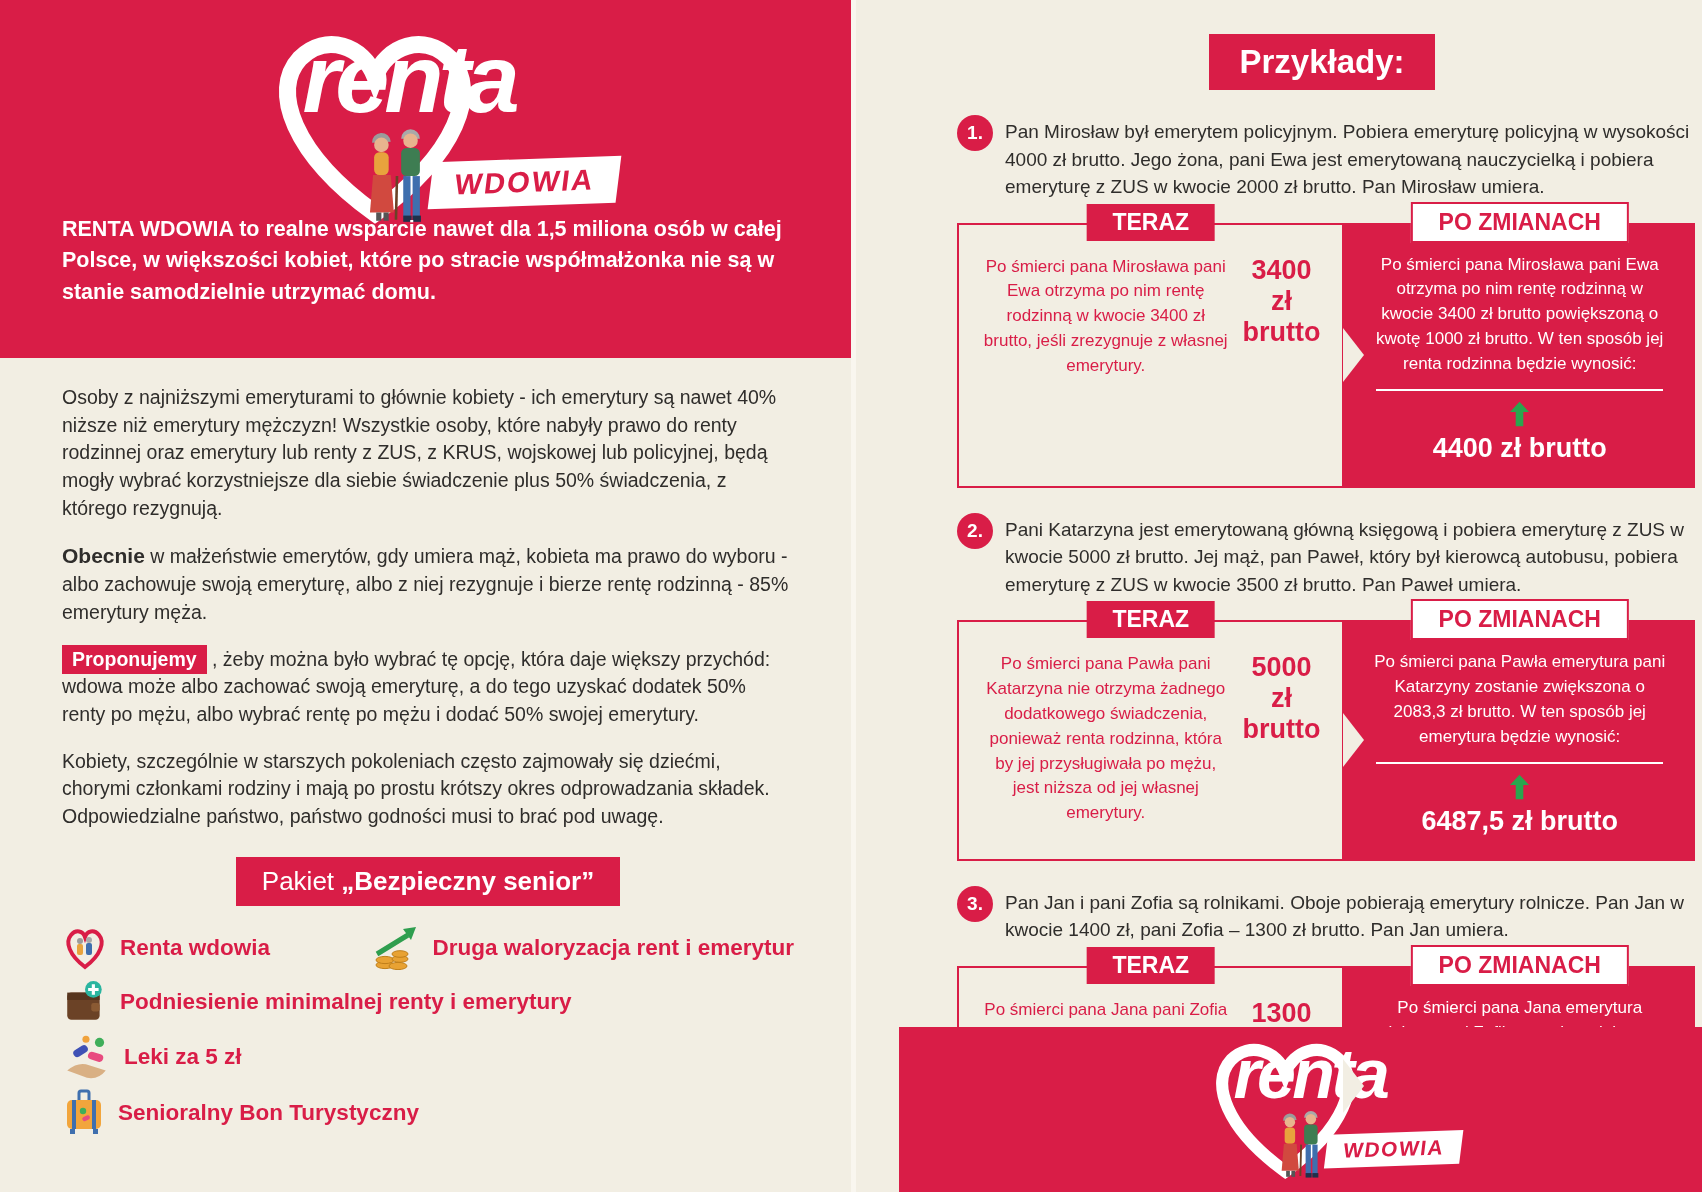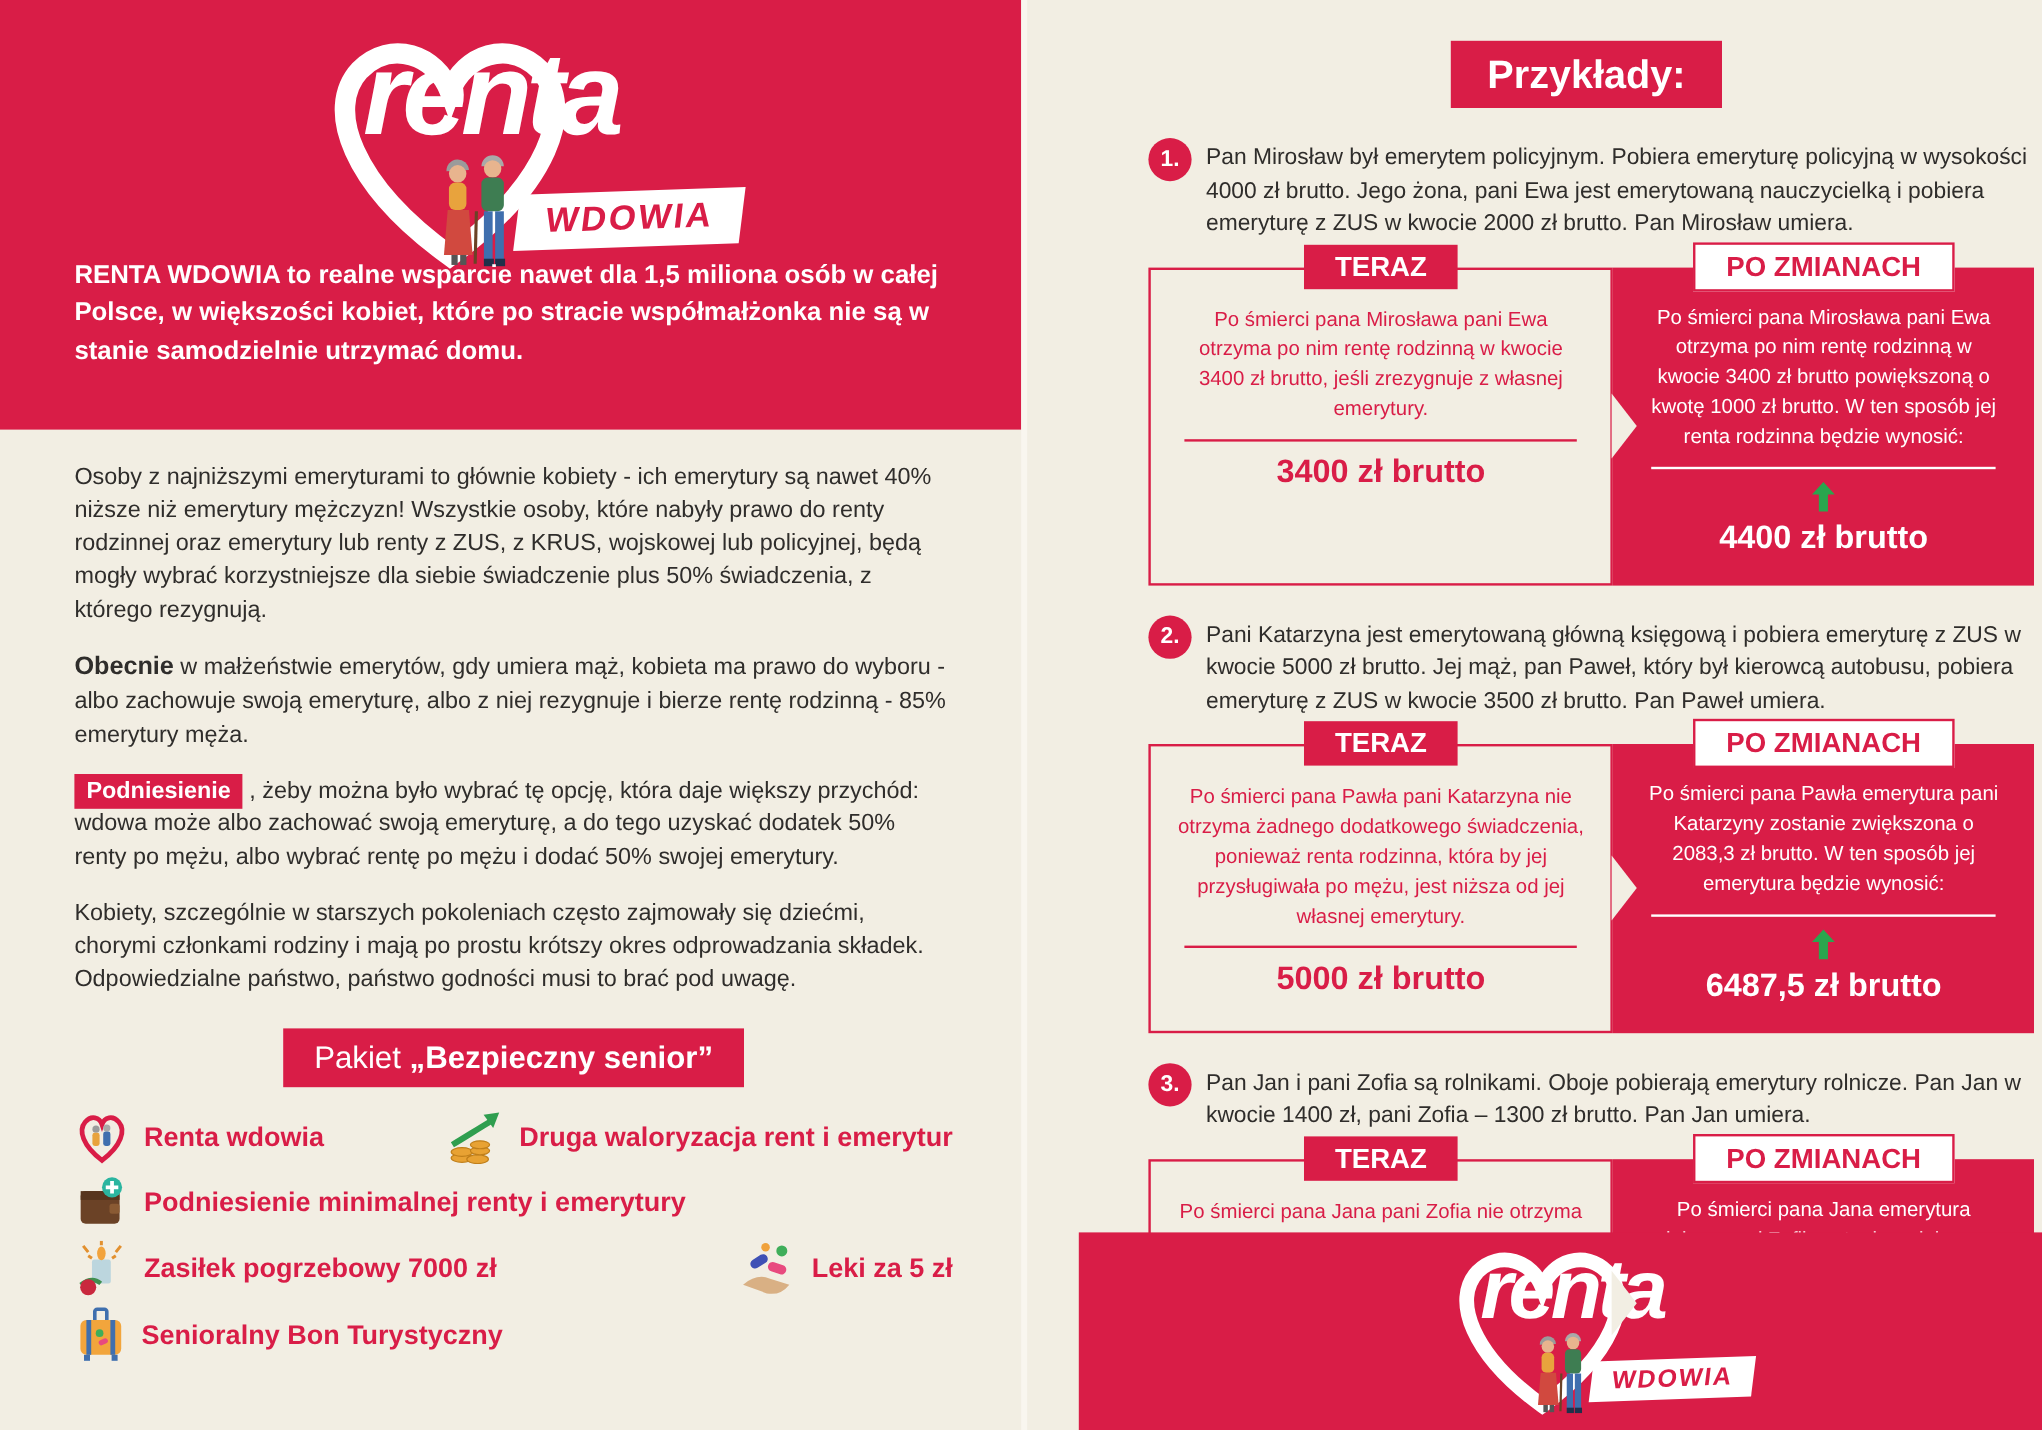--- a/index.html
+++ b/index.html
@@ -52,21 +52,21 @@
   .r-title{width:fit-content;margin:34px auto 24px;background:var(--red);color:#fff;
     font-weight:bold;font-size:33px;padding:9px 30px;}
   .example{margin:0 50px 24px 58px;}
   .ex-head{display:flex;gap:12px;align-items:flex-start;margin-bottom:16px;}
   .badge{width:36px;height:36px;border-radius:50%;background:var(--red);color:#fff;font-weight:bold;
     font-size:19px;display:flex;align-items:center;justify-content:center;flex-shrink:0;margin-top:1px;}
   .ex-intro{margin:0;font-size:19px;line-height:1.45;padding-top:4px;}
 
   .compare{display:flex;margin-top:22px;}
   .now-box{flex:0 0 46%;background:var(--cream);border:2px solid var(--red);position:relative;
-    display:flex;flex-direction:column;justify-content:flex-start;padding:30px 22px 14px;}
+    display:flex;flex-direction:row;justify-content:space-between;padding:30px 22px 14px;}
   .after-box{flex:1;background:var(--red);position:relative;
     display:flex;flex-direction:column;justify-content:center;padding:30px 26px 14px;}
   .box-label{position:absolute;top:-21px;left:50%;transform:translateX(-50%);
     font-weight:bold;font-size:23px;padding:5px 26px;white-space:nowrap;z-index:3;}
   .now-label{background:var(--red);color:#fff;}
   .after-label{background:#fff;color:var(--red);border:2px solid var(--red);}
   .now-text{margin:0;color:var(--red);font-size:17px;line-height:1.46;text-align:center;}
   .after-text{margin:0;color:#fff;font-size:17px;line-height:1.46;text-align:center;}
   .now-hr{border-top:2px solid var(--red);margin:12px 6px 10px;}
   .after-hr{border-top:2px solid #fff;margin:12px 6px 10px;}
@@ -111,21 +111,21 @@
           <line x1="35" y1="52" x2="34" y2="94" stroke="#6b4226" stroke-width="2.5"></line>
         </svg>
         <div class="logo-sub">WDOWIA</div>
       </div>
       <p class="hero-text">RENTA WDOWIA to realne wsparcie nawet dla 1,5 miliona osób w całej Polsce, w większości kobiet, które po stracie współmałżonka nie są w stanie samodzielnie utrzymać domu.</p>
     </div>
 
     <div class="left-body">
       <p class="para">Osoby z najniższymi emeryturami to głównie kobiety - ich emerytury są nawet 40% niższe niż emerytury mężczyzn! Wszystkie osoby, które nabyły prawo do renty rodzinnej oraz emerytury lub renty z ZUS, z KRUS, wojskowej lub policyjnej, będą mogły wybrać korzystniejsze dla siebie świadczenie plus 50% świadczenia, z którego rezygnują.</p>
       <p class="para"><span class="lead">Obecnie</span><span> w małżeństwie emerytów, gdy umiera mąż, kobieta ma prawo do wyboru - albo zachowuje swoją emeryturę, albo z niej rezygnuje i bierze rentę rodzinną - 85% emerytury męża.</span></p>
-      <p class="para"><span class="hl">Podniesienie</span><span> , żeby można było wybrać tę opcję, która daje większy przychód: wdowa może albo zachować swoją emeryturę, a do tego uzyskać dodatek 50% renty po mężu, albo wybrać rentę po mężu i dodać 50% swojej emerytury.</span></p>
+      <p class="para"><span class="hl">Proponujemy</span><span> , żeby można było wybrać tę opcję, która daje większy przychód: wdowa może albo zachować swoją emeryturę, a do tego uzyskać dodatek 50% renty po mężu, albo wybrać rentę po mężu i dodać 50% swojej emerytury.</span></p>
       <p class="para">Kobiety, szczególnie w starszych pokoleniach często zajmowały się dziećmi, chorymi członkami rodziny i mają po prostu krótszy okres odprowadzania składek. Odpowiedzialne państwo, państwo godności musi to brać pod uwagę.</p>
 
       <div class="pkg-title">
         <span>Pakiet </span><span class="b">„Bezpieczny senior”</span>
       </div>
 
       <div class="pkg-row">
         <div class="pkg-item">
           <svg width="46" height="44" viewBox="0 0 44 44">
             <path d="M22 41 C6 29 2 16 8 9 C13 3 20 5 22 11 C24 5 31 3 36 9 C42 16 38 29 22 41Z" fill="none" stroke="#d91d47" stroke-width="4"></path>
@@ -159,30 +159,20 @@
             <rect x="5" y="13" width="31" height="7" fill="#57351e"></rect>
             <rect x="28" y="23" width="8" height="8" rx="2" fill="#8a5a33"></rect>
             <circle cx="30" cy="10" r="8" fill="#2bb5a0"></circle>
             <path d="M30 5 v10 M25 10 h10" stroke="#fff" stroke-width="3"></path>
           </svg>
           <span>Podniesienie minimalnej renty i emerytury</span>
         </div>
       </div>
 
       <div class="pkg-row">
-        <div class="pkg-item">
-          <svg width="46" height="46" viewBox="0 0 44 44">
-            <rect x="14" y="15" width="15" height="19" rx="2" fill="#bcd6de"></rect>
-            <ellipse cx="21.5" cy="10" rx="3.4" ry="5.5" fill="#f2a33c"></ellipse>
-            <path d="M7 4 l4 5 M37 4 l-4 5 M21.5 0 v3.5 M11 12 l3 2 M33 12 l-3 2" stroke="#e2902f" stroke-width="2.4"></path>
-            <path d="M5 35 q9 -7 16 -1" stroke="#3f8f4f" stroke-width="3.4" fill="none"></path>
-            <circle cx="11" cy="37" r="6.4" fill="#c9283e"></circle>
-          </svg>
-          <span>Zasiłek pogrzebowy 7000 zł</span>
-        </div>
         <div class="pkg-item">
           <svg width="50" height="46" viewBox="0 0 48 44">
             <path d="M5 35 q11 -9 21 -5 l16 5 q-7 9 -18 7 z" fill="#d9b084"></path>
             <rect x="10" y="13" width="15" height="7.5" rx="3.7" transform="rotate(-32 17 16)" fill="#3f51b5"></rect>
             <rect x="25" y="18" width="15" height="7.5" rx="3.7" transform="rotate(18 32 21)" fill="#e84a7f"></rect>
             <circle cx="36" cy="8" r="4.4" fill="#3fae5a"></circle>
             <circle cx="23" cy="5" r="3.4" fill="#f0a23c"></circle>
           </svg>
           <span>Leki za 5 zł</span>
         </div>

